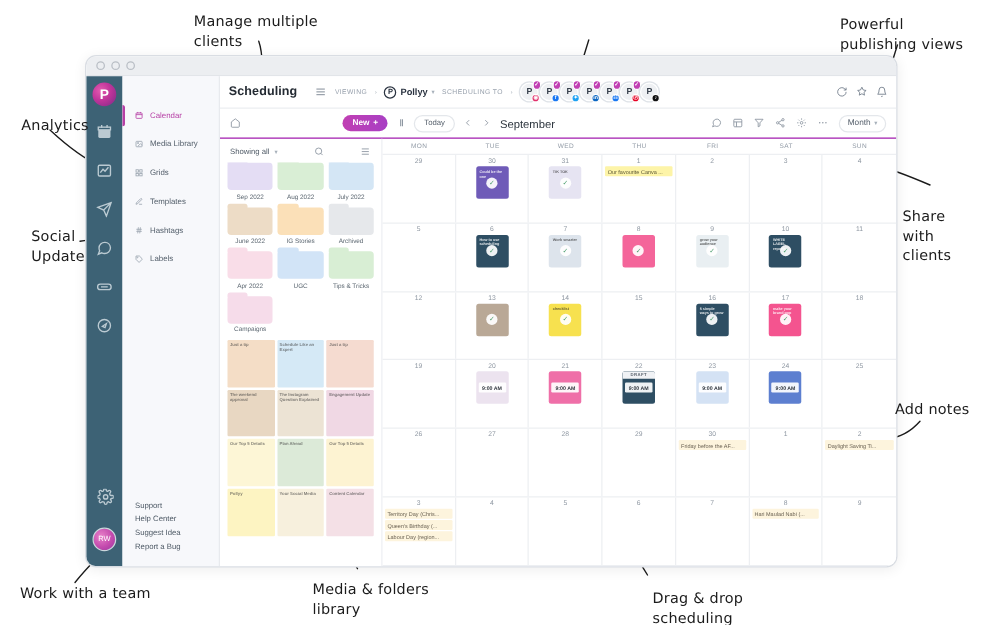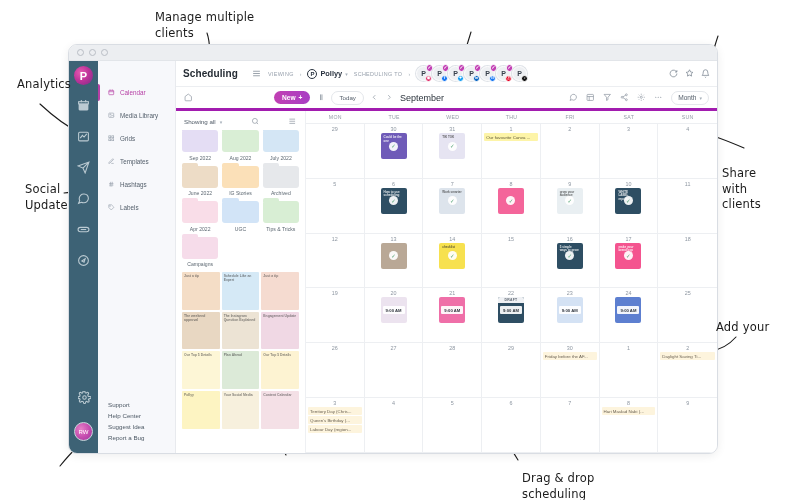--- a/index.html
+++ b/index.html
@@ -125,21 +125,21 @@
     position: absolute; right: -3px; top: -3px;
     width: 7.5px; height: 7.5px; border-radius: 50%;
     background: #c13fb3; border: 1px solid #fff;
     color: #fff; font-size: 4.5px; display:flex; align-items:center; justify-content:center;
   }
   #appbar-right { margin-left: auto; display: flex; gap: 6px; align-items: center; }
 
   
   #cal-toolbar {
     height: 24px; flex: 0 0 24px; display: flex; align-items: center;
-    gap: 6px; padding: 0 8px; border-bottom: 3px solid #a21caf;
+    gap: 6px; padding: 0 8px; border-bottom: 1px solid #a21caf;
   }
   #new-btn {
     background: linear-gradient(95deg,#c13fb3,#a83fc4);
     color: #fff; font-size: 6.6px; font-weight: bold;
     border-radius: 9px; padding: 3px 8px; display:flex; align-items:center; gap:3px;
   }
   #month-name { font-size: 9px; color: #2b333c; font-weight: 500; }
   #tb-right { margin-left: auto; display: flex; align-items: center; gap: 8px; }
   .tb-ic { width: 9px; height: 9px; color: #8d96a1; display:flex; align-items:center; justify-content:center; }
   .tb-ic svg { width: 8.5px; height: 8.5px; }
@@ -791,22 +791,27 @@
                 </div>
               </div>
           </div>
 
         </div>
       </div>
     </div>
   </div>
 <div class="anno" style="left: 155px; top: 10px;">Manage multiple
 clients</div>
-    <div class="anno" style="left: 17px; top: 77px;">Analytics</div>
+    <div class="anno" style="left: 672px; top: 12px;">Powerful
+publishing views</div>
+    <div class="anno" style="left: 17px; top: 93px;">Analytics</div>
     <div class="anno" style="left: 25px; top: 182px;">Social
 Update</div>
     <div class="anno" style="left: 722px; top: 166px;">Share
 with
 clients</div>
-    <div class="anno" style="left: 716px; top: 320px;">Add your</div>
+    <div class="anno" style="left: 716px; top: 320px;">Add notes</div>
     <div class="anno" style="left: 522px; top: 471px;">Drag &amp; drop
 scheduling</div>
+    <div class="anno" style="left: 250px; top: 464px;">Media &amp; folders
+library</div>
+    <div class="anno" style="left: 16px; top: 467px;">Work with a team</div>
   </div>
 
 </body></html>

